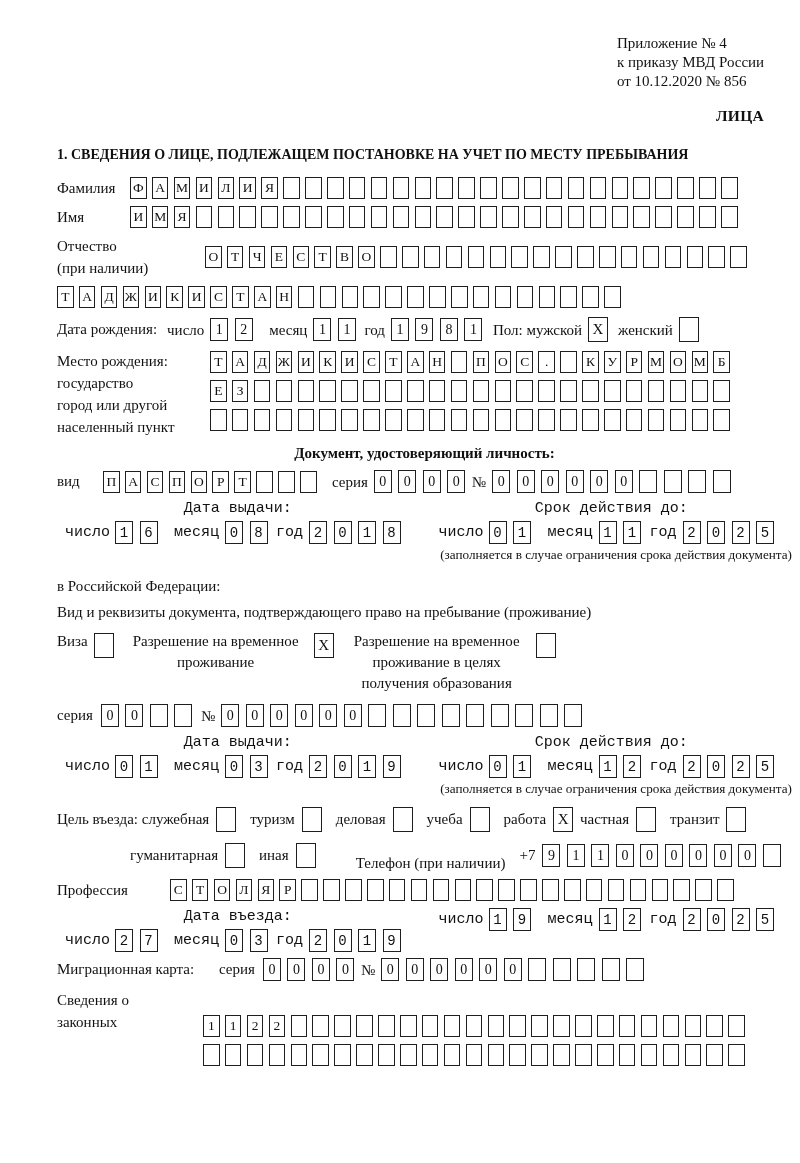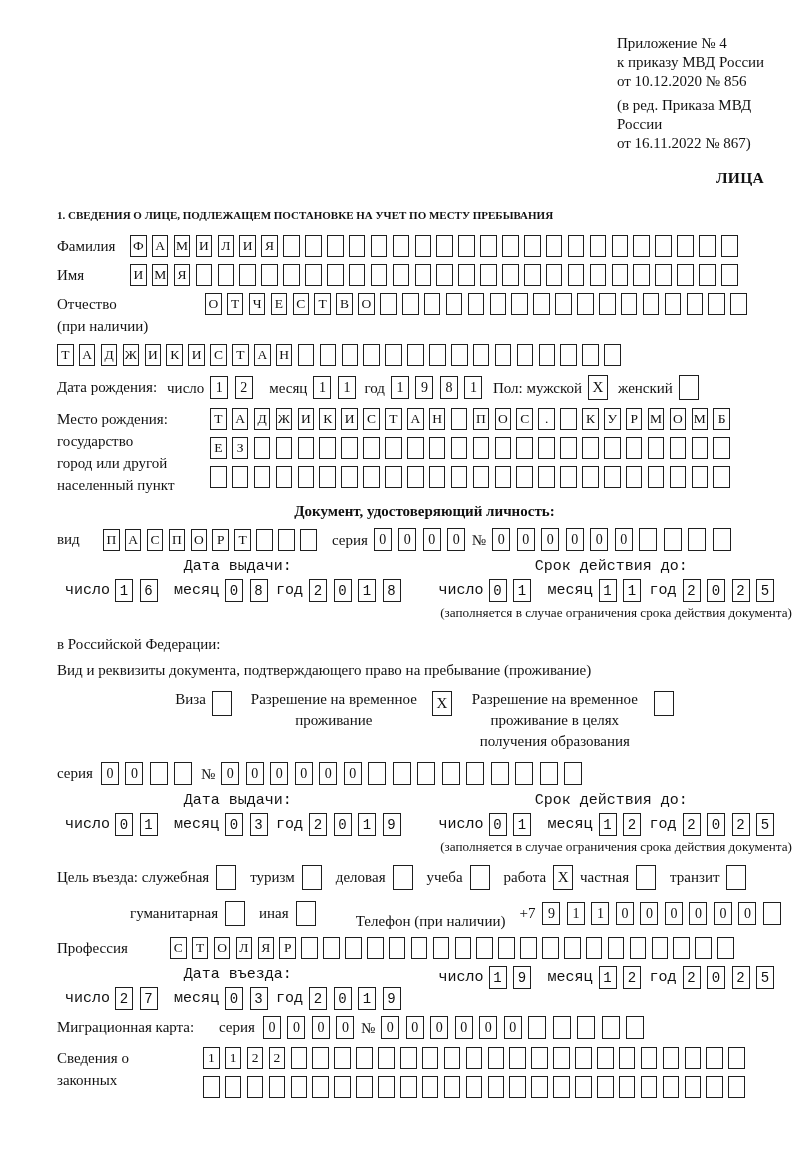--- a/index.html
+++ b/index.html
@@ -7,46 +7,46 @@
   .page{padding:34px 8px 10px 57px;width:735px;box-sizing:content-box;}
 
   
   .hdr{margin-left:560px;line-height:19px;}
   .hdr .grp2{margin-top:5px;}
   .forma{text-align:right;padding-right:28px;font-weight:bold;margin-top:16px;font-size:15.5px;letter-spacing:.3px;}
 
   
   .title{text-align:center;font-weight:bold;font-size:16.5px;line-height:23px;margin-top:16px;}
   .blank-line{display:inline-block;width:72px;height:13px;border-bottom:2.5px solid #333;margin-left:16px;}
-  .sect{font-weight:bold;font-size:11px;margin-top:22px;margin-bottom:14px;}
+  .sect{font-weight:bold;font-size:14px;margin-top:22px;margin-bottom:14px;}
 
   
   .cell{display:inline-flex;align-items:center;justify-content:center;box-sizing:content-box;
         width:14.5px;height:20px;border:1.6px solid #1f1f1f;margin-right:5.4px;
         font-size:13.5px;line-height:1;flex:0 0 auto;}
   .boxes{display:flex;flex-wrap:nowrap;}
   .dates .cell{width:16px;height:21px;margin-right:6.5px;font-size:14px;}
   .cbx .cell{width:18px;height:23px;margin-right:0;font-size:15px;}
 
-  .frow{display:flex;align-items:flex-start;margin-bottom:7px;}
+  .frow{display:flex;align-items:center;margin-bottom:7px;}
   .lab{flex:0 0 auto;line-height:22px;}
   .w73{width:73px;} .w121{width:121px;} .w148{width:148px;} .w153{width:153px;} .w146{width:146px;} .w113{width:113px;}
   .stack .brow{margin-bottom:7px;}
   .center-bold{text-align:center;font-weight:bold;margin:4px 0 8px;}
 
   .inlab{margin:0 6px 0 10px;line-height:22px;}
   .drow{display:flex;align-items:center;}
   .datecols{display:flex;margin:4px 8px 2px;font-family:Liberation Mono, monospace;}
   .dcol{width:352px;}
   .dcol2{margin-left:28px;}
   .dlabel{text-align:center;margin-bottom:4px;}
   .note{font-size:13.2px;text-align:right;margin:3px 0 10px;}
   .para{line-height:26px;margin:4px 0 2px;}
 
-  .cbrow{display:flex;align-items:flex-start;margin:6px 0 10px;justify-content:center;}
+  .cbrow{display:flex;align-items:flex-start;margin:6px 0 10px;}
   .cbitem{display:flex;align-items:flex-start;}
   .cbitem .txt{line-height:21px;}
   .cbitem .txt.c{text-align:center;}
   .gap6{margin-left:6px;} .gap10{margin-left:10px;} .gap14{margin-left:14px;} .gap18{margin-left:18px;}
   .mt2{margin-top:2px;}
 
   .purpose .cbx{margin:0 14px 0 7px;}
   .purpose .cbx:last-child{margin-right:0;}
   .indent73{margin-left:73px;}
   .phone-lab{margin:16px 14px 0 26px;}
@@ -55,24 +55,20 @@
 </style>
 </head>
 <body>
 
 <div class="page">
 
   <div class="hdr">
     <div>Приложение № 4</div>
     <div>к приказу МВД России</div>
     <div>от 10.12.2020 № 856</div>
-    <div class="grp2">
-      <div>(в ред. Приказа МВД России</div>
-      <div>от 16.11.2022 № 867)</div>
-    </div>
   </div>
   <div class="forma">ЛИЦА</div>
 
   <div class="title">
   </div>
 
   <div class="sect">1. СВЕДЕНИЯ О ЛИЦЕ, ПОДЛЕЖАЩЕМ ПОСТАНОВКЕ НА УЧЕТ ПО МЕСТУ ПРЕБЫВАНИЯ</div>
 
   <div class="frow">
     <span class="lab w73">Фамилия</span>

